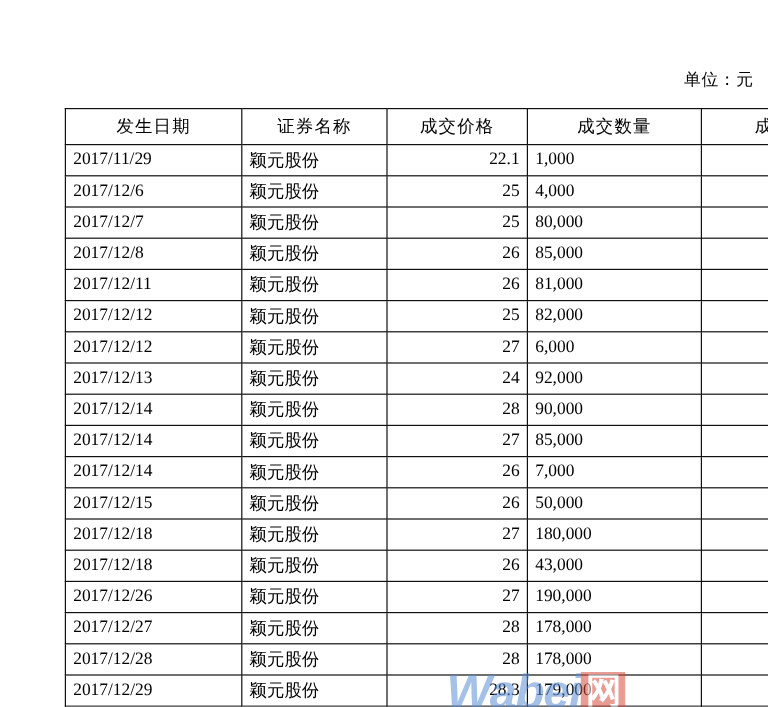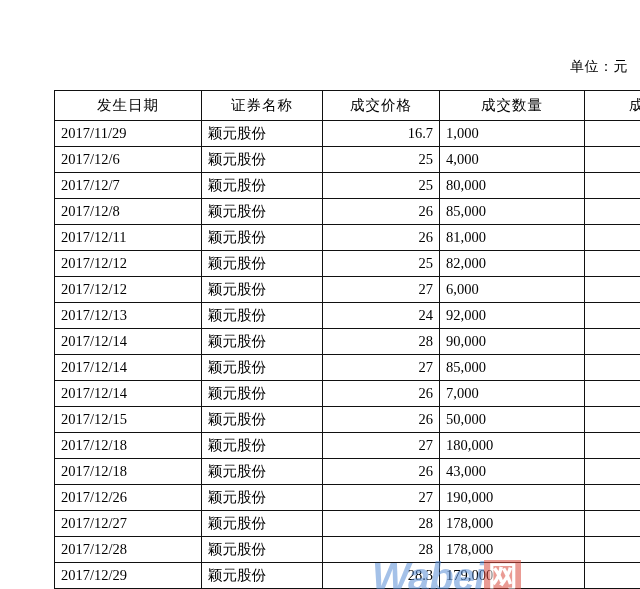--- a/index.html
+++ b/index.html
@@ -113,21 +113,21 @@
         <th class="c-name">证券名称</th>
         <th class="c-price" style="padding-right:6px;">成交价格</th>
         <th class="c-qty" style="text-align:center;padding-right:6px;font-family:Liberation Mono, monospace;">成交数量</th>
         <th class="c-amt" style="text-align:center;padding-right:6px;">成交金额</th>
       </tr>
     </thead>
     <tbody id="tx-body">
         <tr>
           <td class="c-date">2017/11/29</td>
           <td class="c-name">颖元股份</td>
-          <td class="c-price">16.7</td>
+          <td class="c-price">22.1</td>
           <td class="c-qty">1,000</td>
           <td class="c-amt">11,800</td>
         </tr>
         <tr>
           <td class="c-date">2017/12/6</td>
           <td class="c-name">颖元股份</td>
           <td class="c-price">25</td>
           <td class="c-qty">4,000</td>
           <td class="c-amt">75,000</td>
         </tr>

